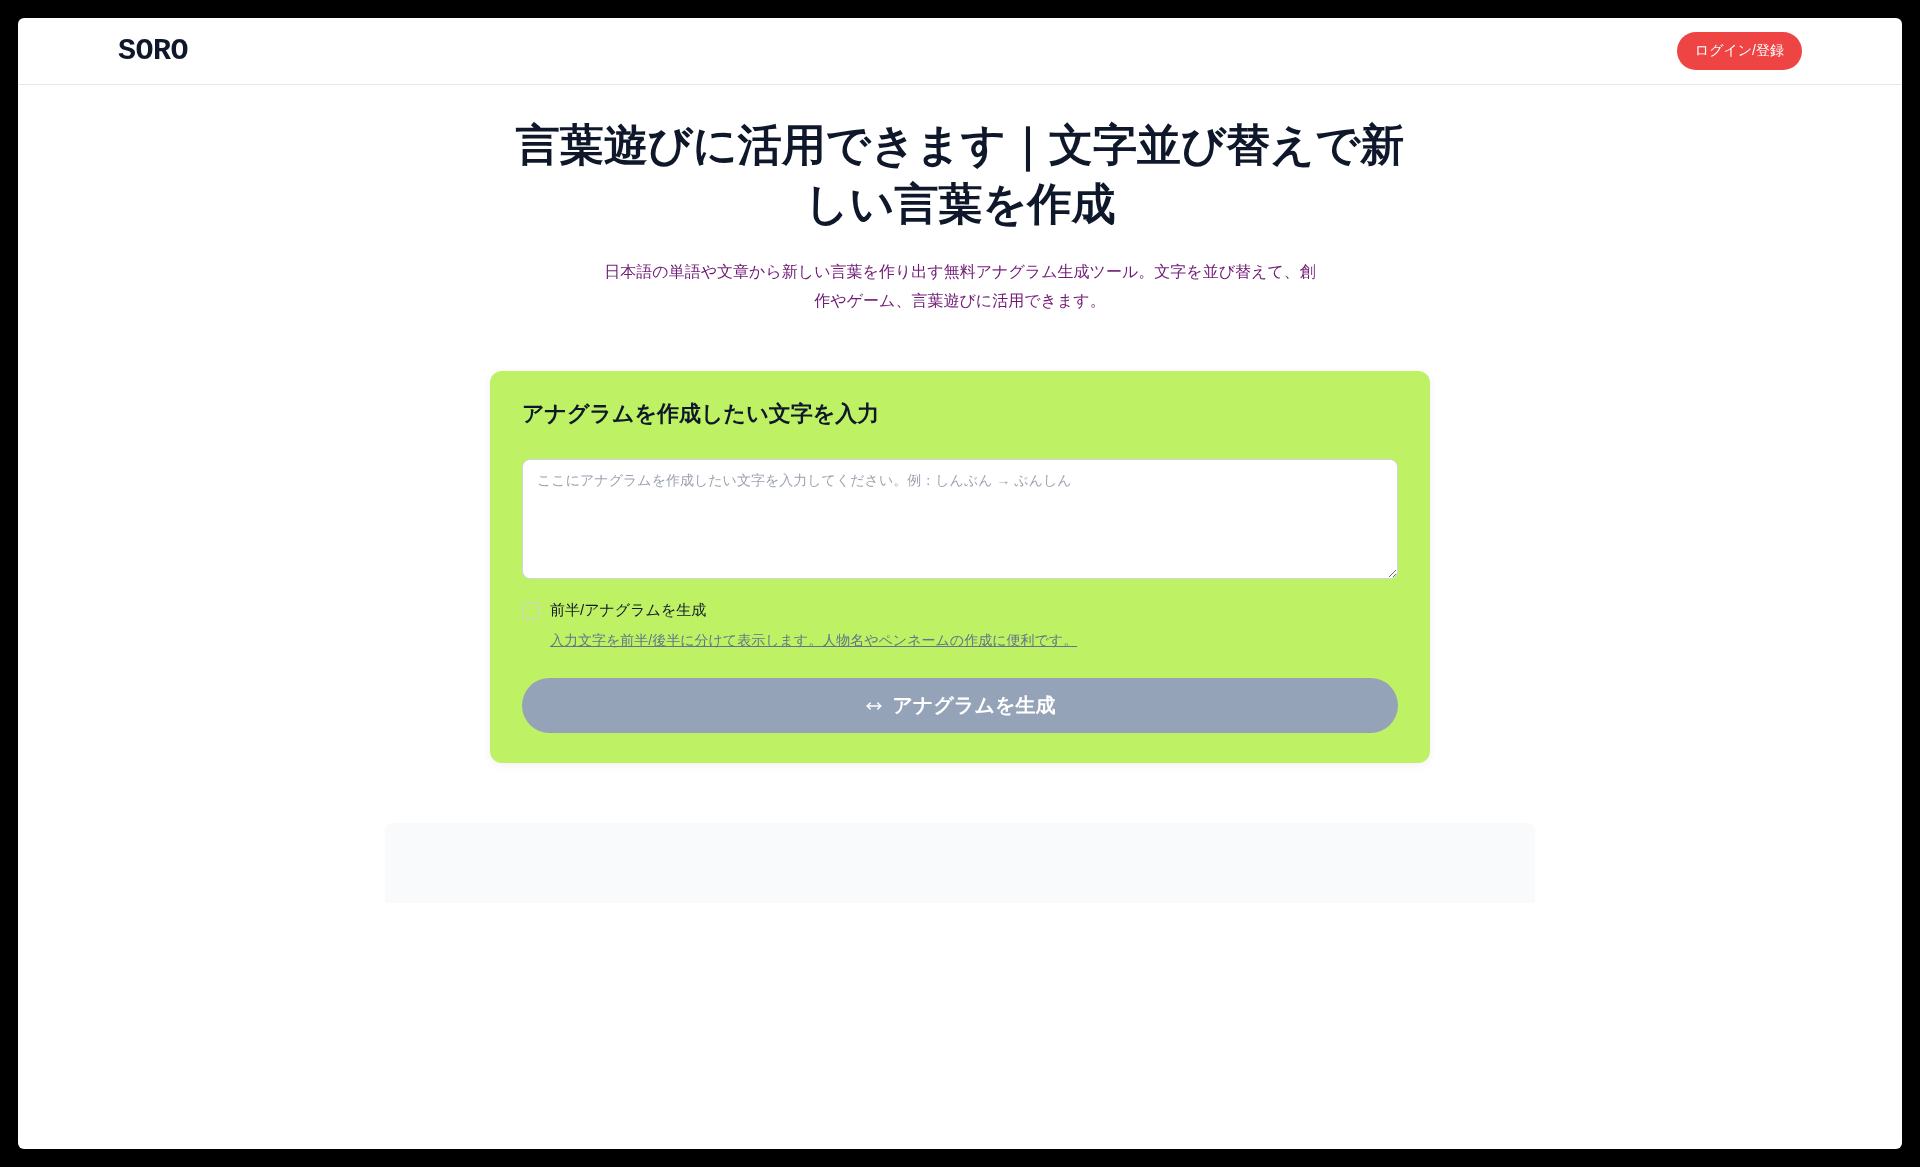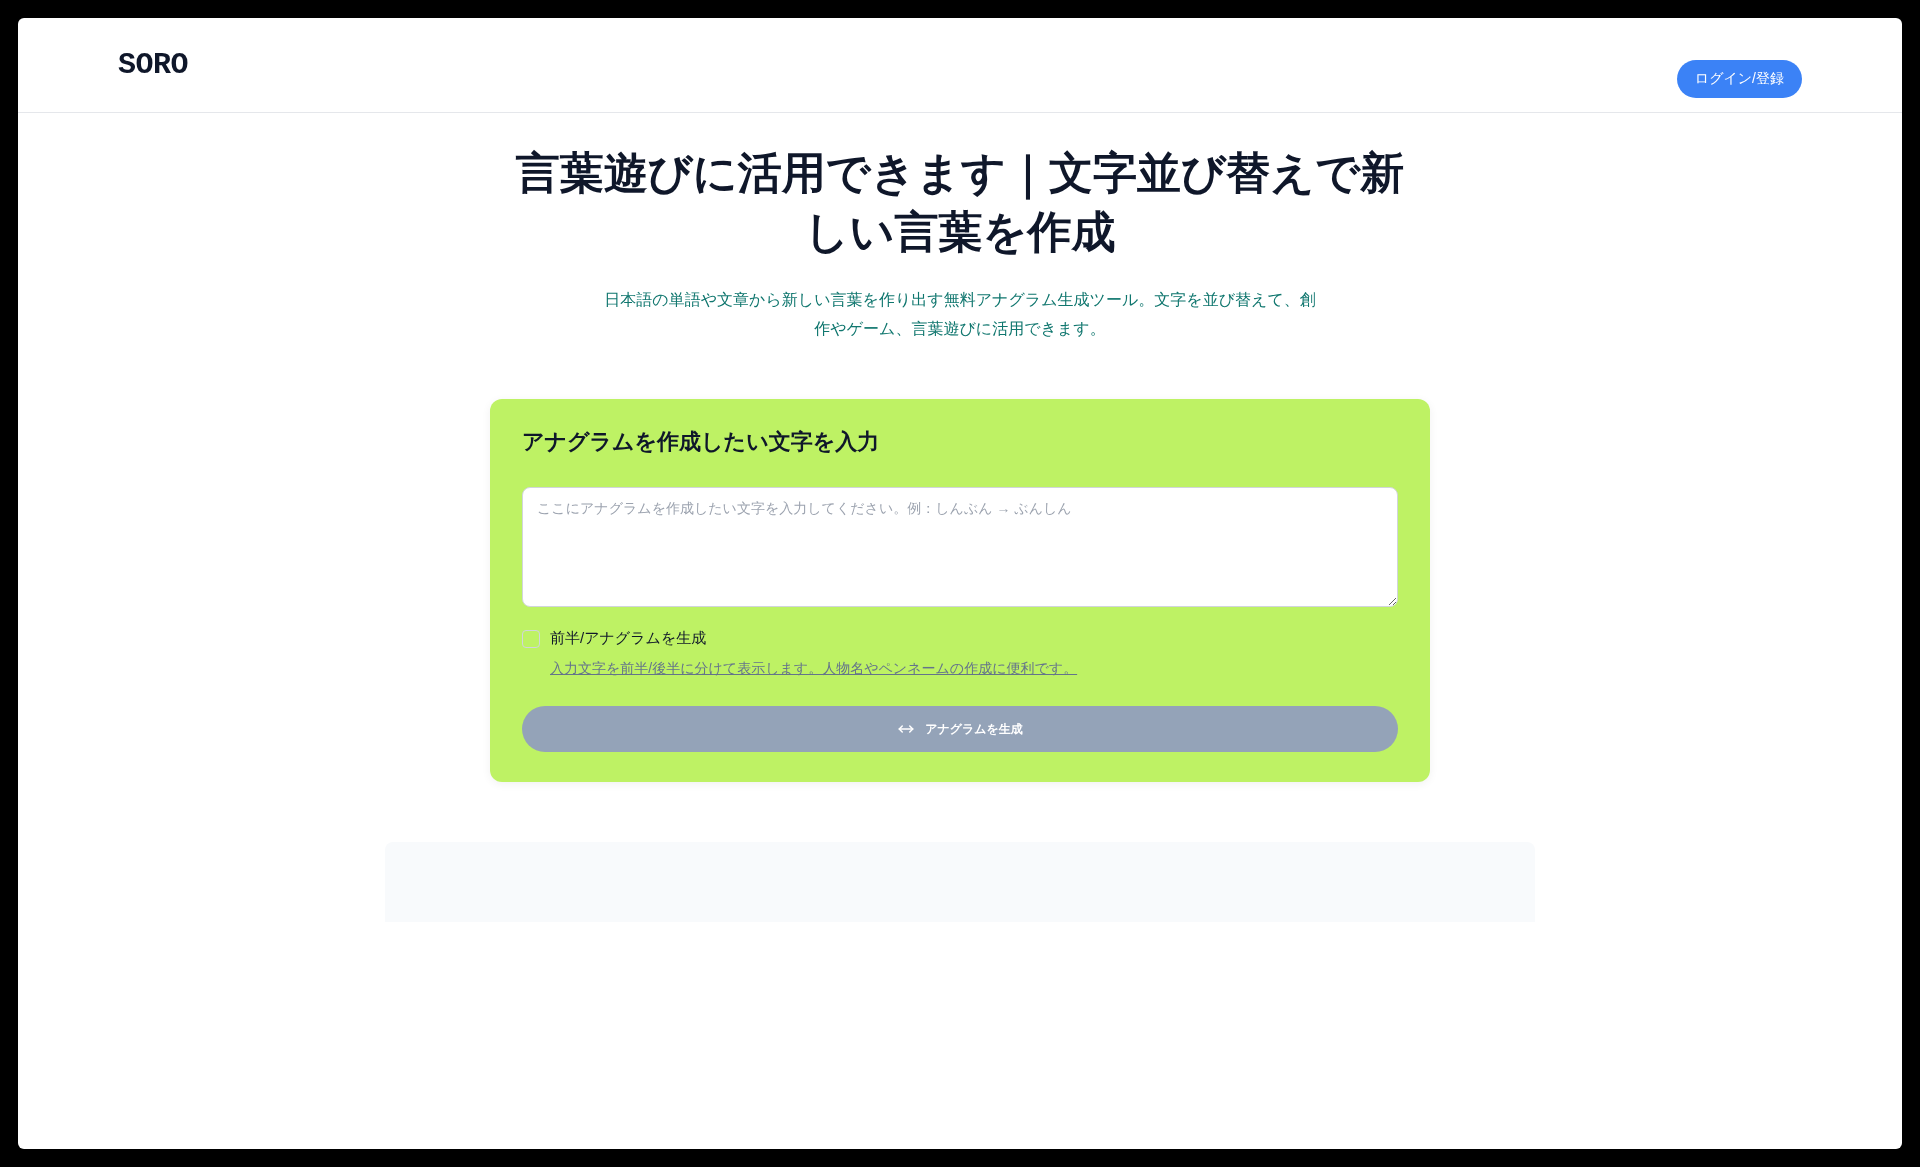--- a/index.html
+++ b/index.html
@@ -24,47 +24,46 @@
     }
     .logo {
       font-family: Liberation Mono, monospace;
       font-weight: 900;
       font-size: 30px;
       letter-spacing: -0.5px;
       color: #0f172a;
       cursor: pointer;
     }
     .login-btn {
-      background: #3b82f6;
+      background: #ef4444;
       color: #fff;
       border: none;
       padding: 10px 18px;
       border-radius: 999px;
       font-size: 14px;
       font-weight: 500;
       cursor: pointer;
-      margin-top: 28px;
     }
 
     .hero {
       text-align: center;
       padding: 30px 40px 40px;
       max-width: 1000px;
       margin: 0 auto;
     }
     .hero h1 {
       font-size: 44px;
       font-weight: 900;
       color: #0f172a;
       line-height: 1.35;
       margin-bottom: 24px;
     }
     .hero p {
       font-size: 16px;
-      color: #0f766e;
+      color: #701a75;
       line-height: 1.8;
       max-width: 720px;
       margin: 0 auto;
     }
 
     .card {
       max-width: 940px;
       margin: 16px auto 60px;
       background: #bef264;
       border-radius: 12px;
@@ -125,21 +124,21 @@
     }
 
     .generate-btn {
       width: 100%;
       margin-top: 28px;
       background: #94a3b8;
       color: #fff;
       border: none;
       border-radius: 999px;
       padding: 14px 20px;
-      font-size: 12px;
+      font-size: 20px;
       font-weight: 600;
       display: flex;
       align-items: center;
       justify-content: center;
       gap: 10px;
       cursor: not-allowed;
     }
     .generate-btn svg {
       width: 18px;
       height: 18px;

